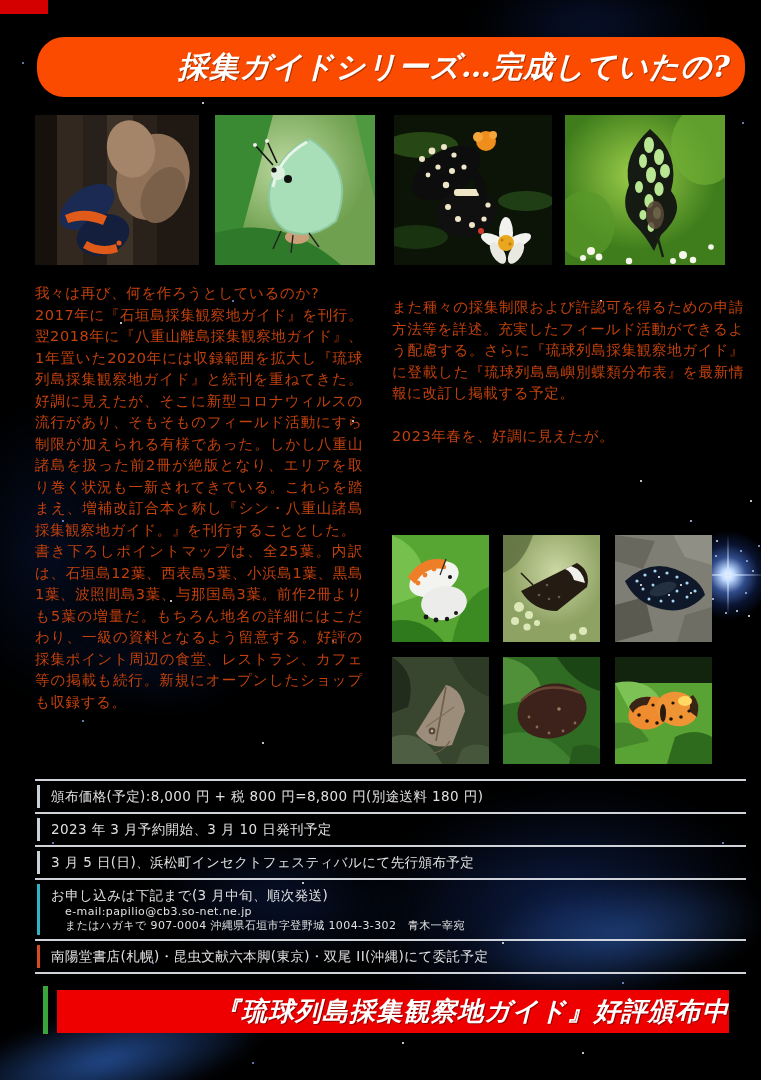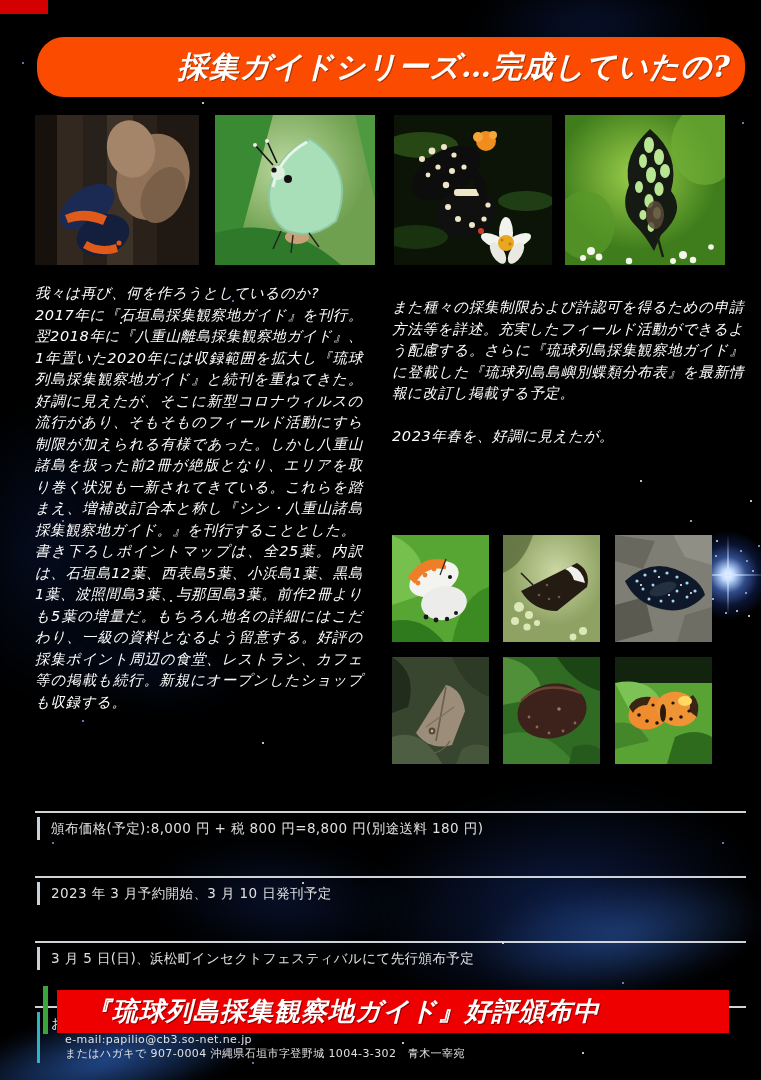--- a/index.html
+++ b/index.html
@@ -53,31 +53,31 @@
   .p3{left:394px;top:115px;width:158px;height:150px;}
   .p4{left:565px;top:115px;width:160px;height:150px;}
   .g1{left:392px;top:535px;width:97px;height:107px;}
   .g2{left:503px;top:535px;width:97px;height:107px;}
   .g3{left:615px;top:535px;width:97px;height:107px;}
   .g4{left:392px;top:657px;width:97px;height:107px;}
   .g5{left:503px;top:657px;width:97px;height:107px;}
   .g6{left:615px;top:657px;width:97px;height:107px;}
 
   
-  .col{position:absolute;color:#ffffff;font-size:14.5px;line-height:21.5px;letter-spacing:.6px;
-    text-align:justify;font-style:italic;}
+  .col{position:absolute;color:#c2410c;font-size:14.5px;line-height:21.5px;letter-spacing:.6px;
+    text-align:justify;}
   .col p{margin:0;}
   .col-left{left:35px;top:283px;width:328px;}
   .col-right{left:392px;top:274px;width:352px;margin-top:23px;}
   .col-right .gap{margin-top:21px;}
 
   
   .rows{position:absolute;left:35px;top:779px;width:711px;border-bottom:2px solid rgba(225,228,232,.92);}
   .row{position:relative;border-top:2px solid rgba(225,228,232,.92);padding:6px 6px 6px 16px;
-    color:#e0e0e0;font-size:13.5px;line-height:1.4;letter-spacing:.4px;margin-top:32px;}
+    color:#e0e0e0;font-size:13.5px;line-height:1.4;letter-spacing:.4px;}
   .row::before{content:"";position:absolute;left:2px;top:4px;bottom:4px;width:3px;background:#c9d2d8;}
   .row.cyan::before{background:#2fb3c6;}
   .row.orange::before{background:#d84a1f;}
   .row .sub{font-size:11px;line-height:1.3;padding-left:14px;}
 
   
   .footer-bar{position:absolute;left:43px;top:986px;width:5px;height:48px;}
   .footer-banner{position:absolute;left:57px;top:990px;width:672px;height:43px;display:flex;align-items:center;
     padding-left:28px;box-sizing:border-box;}
   .footer-banner .t{font-family:"DejaVu Serif","Liberation Serif",serif;font-style:italic;font-weight:bold;
@@ -410,17 +410,17 @@
       <div>お申し込みは下記まで(3 月中旬、順次発送)</div>
       <div class="sub">e-mail:papilio@cb3.so-net.ne.jp</div>
       <div class="sub">またはハガキで 907-0004 沖縄県石垣市字登野城 1004-3-302　青木一宰宛</div>
     </div>
     <div class="row orange">
       <span>南陽堂書店(札幌)・昆虫文献六本脚(東京)・双尾 II(沖縄)にて委託予定</span>
     </div>
   </div>
 
   <div class="footer-bar" style="background-color: rgb(58, 165, 58);"></div>
-  <div class="footer-banner" style="background-color: rgb(238, 0, 0);">
+  <div class="footer-banner" style="background-color: rgb(238, 0, 0); justify-content: flex-end;">
     <span class="t">『琉球列島採集観察地ガイド』好評頒布中</span>
   </div>
 
 </div>
 
 </body></html>

